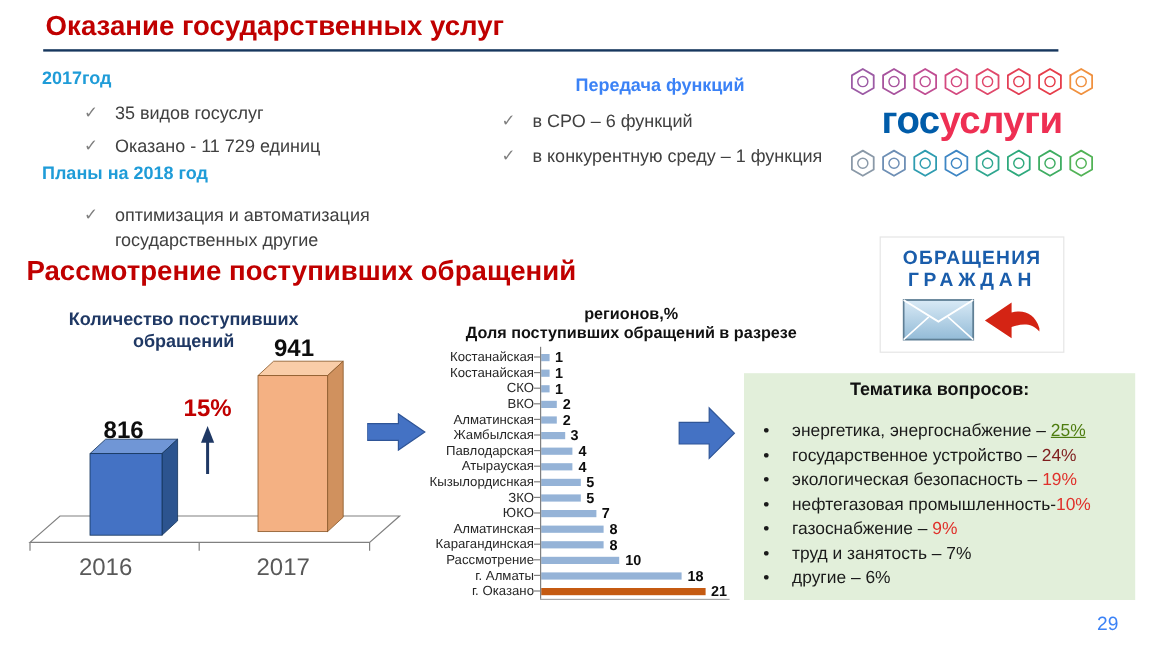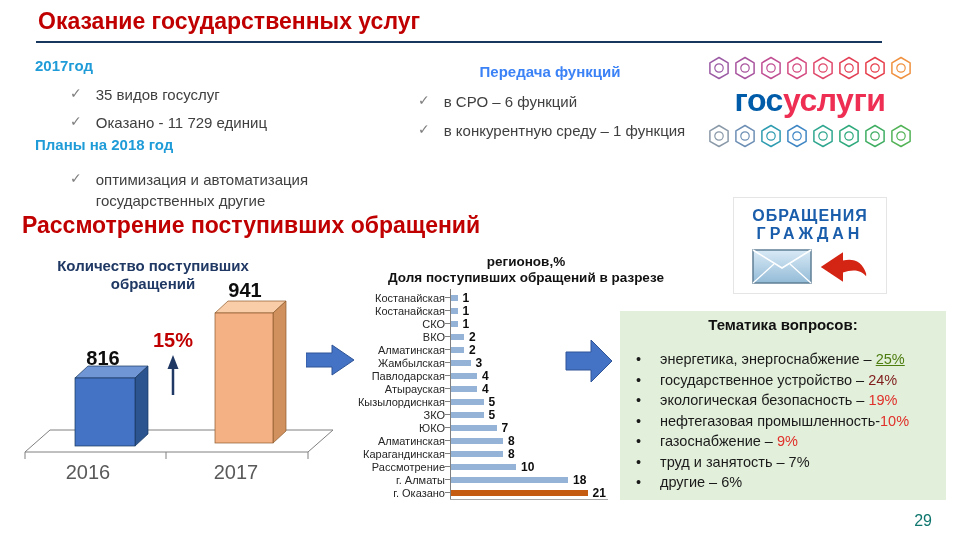--- a/index.html
+++ b/index.html
@@ -34,21 +34,21 @@
   .r-tick{width:5px;height:1px;background:#808080;}
   .r-bar{height:6px;margin-left:1px;}
   .r-val{font-size:12px;font-weight:bold;color:#0d0d0d;margin-left:5px;line-height:12px;}
   .region-baseline{margin-left:98px;width:158px;border-top:1px solid #A6A6A6;}
   
   .topics-box{left:620px;top:311px;width:326px;padding:5px 8px 7px 8px;box-sizing:border-box;}
   .topics-head{text-align:center;font-size:15px;font-weight:bold;color:#111;margin-bottom:16px;}
   .topic-item{display:flex;font-size:14.5px;color:#1a1a1a;line-height:20.5px;}
   .topic-bullet{width:14px;margin-left:8px;margin-right:10px;}
   
-  .page-num{right:28px;bottom:10px;font-size:16px;color:#0f766e;}
+  .page-num{right:28px;bottom:10px;font-size:16px;color:#3b82f6;}
   svg text{font-family:"Liberation Sans","DejaVu Sans",sans-serif;}
 </style>
 </head>
 <body>
 
 <div class="slide">
 
   <div class="abs main-title">Оказание государственных услуг</div>
   <div class="abs title-rule"></div>
 

